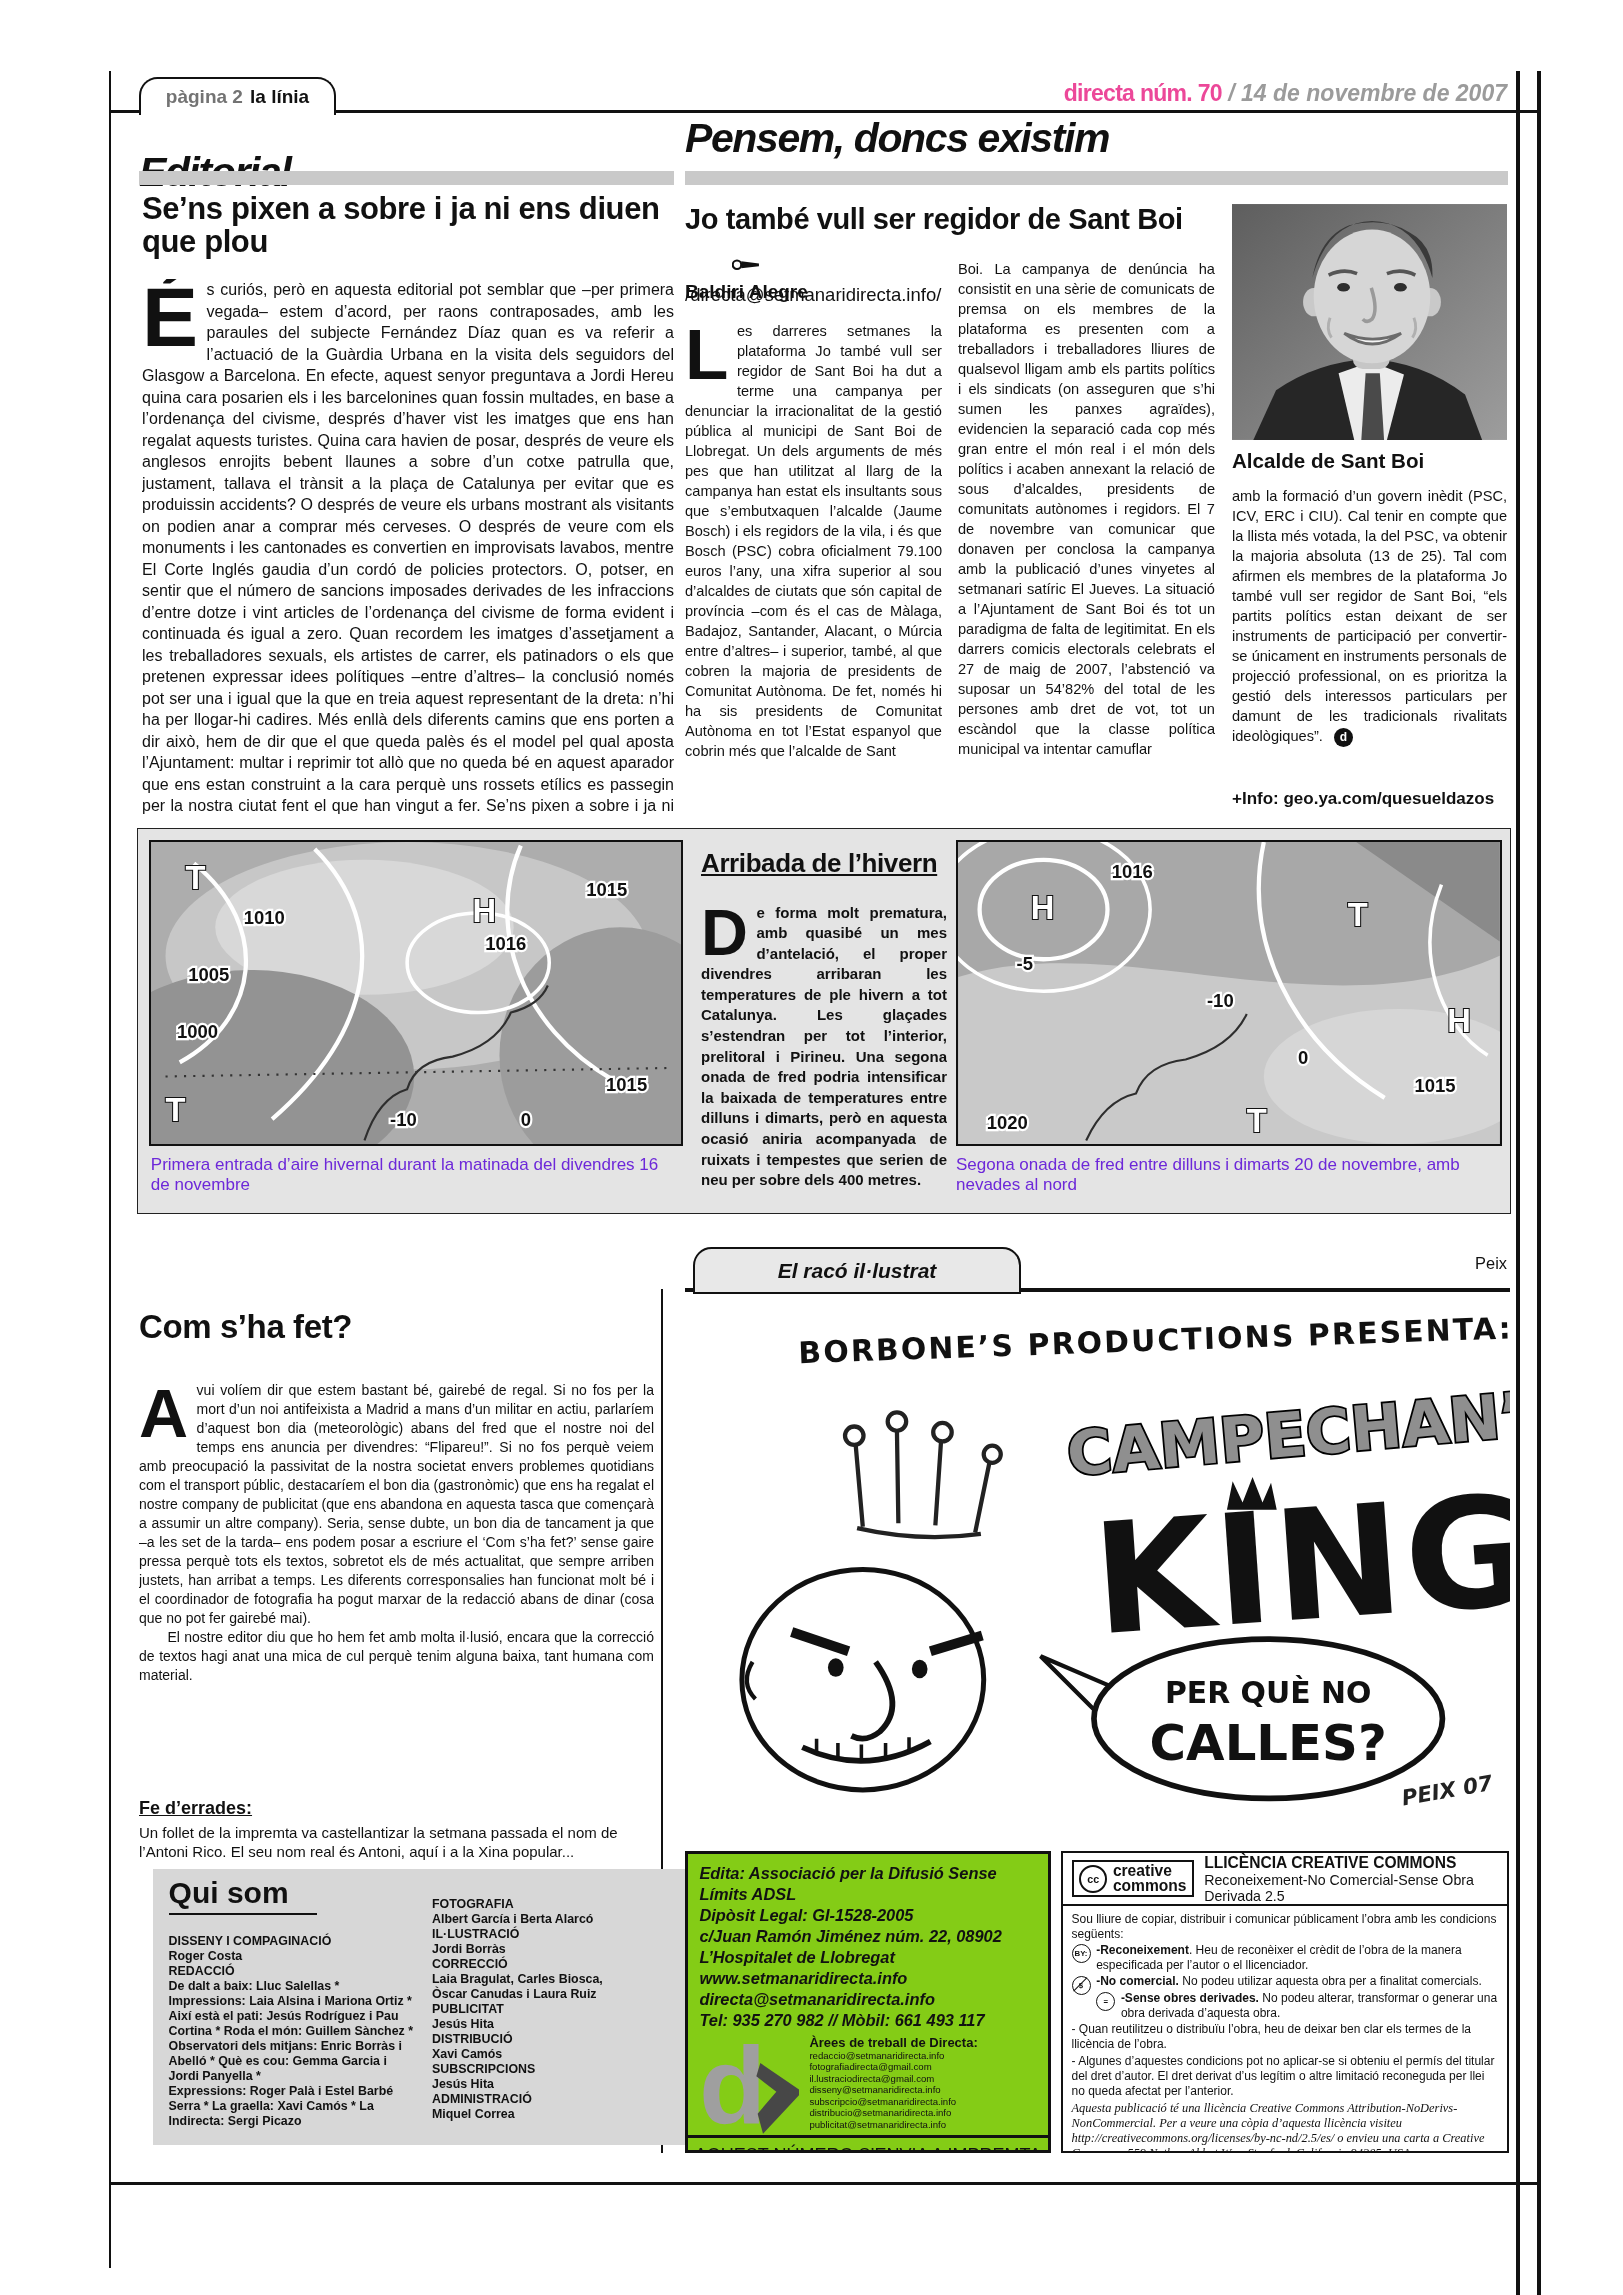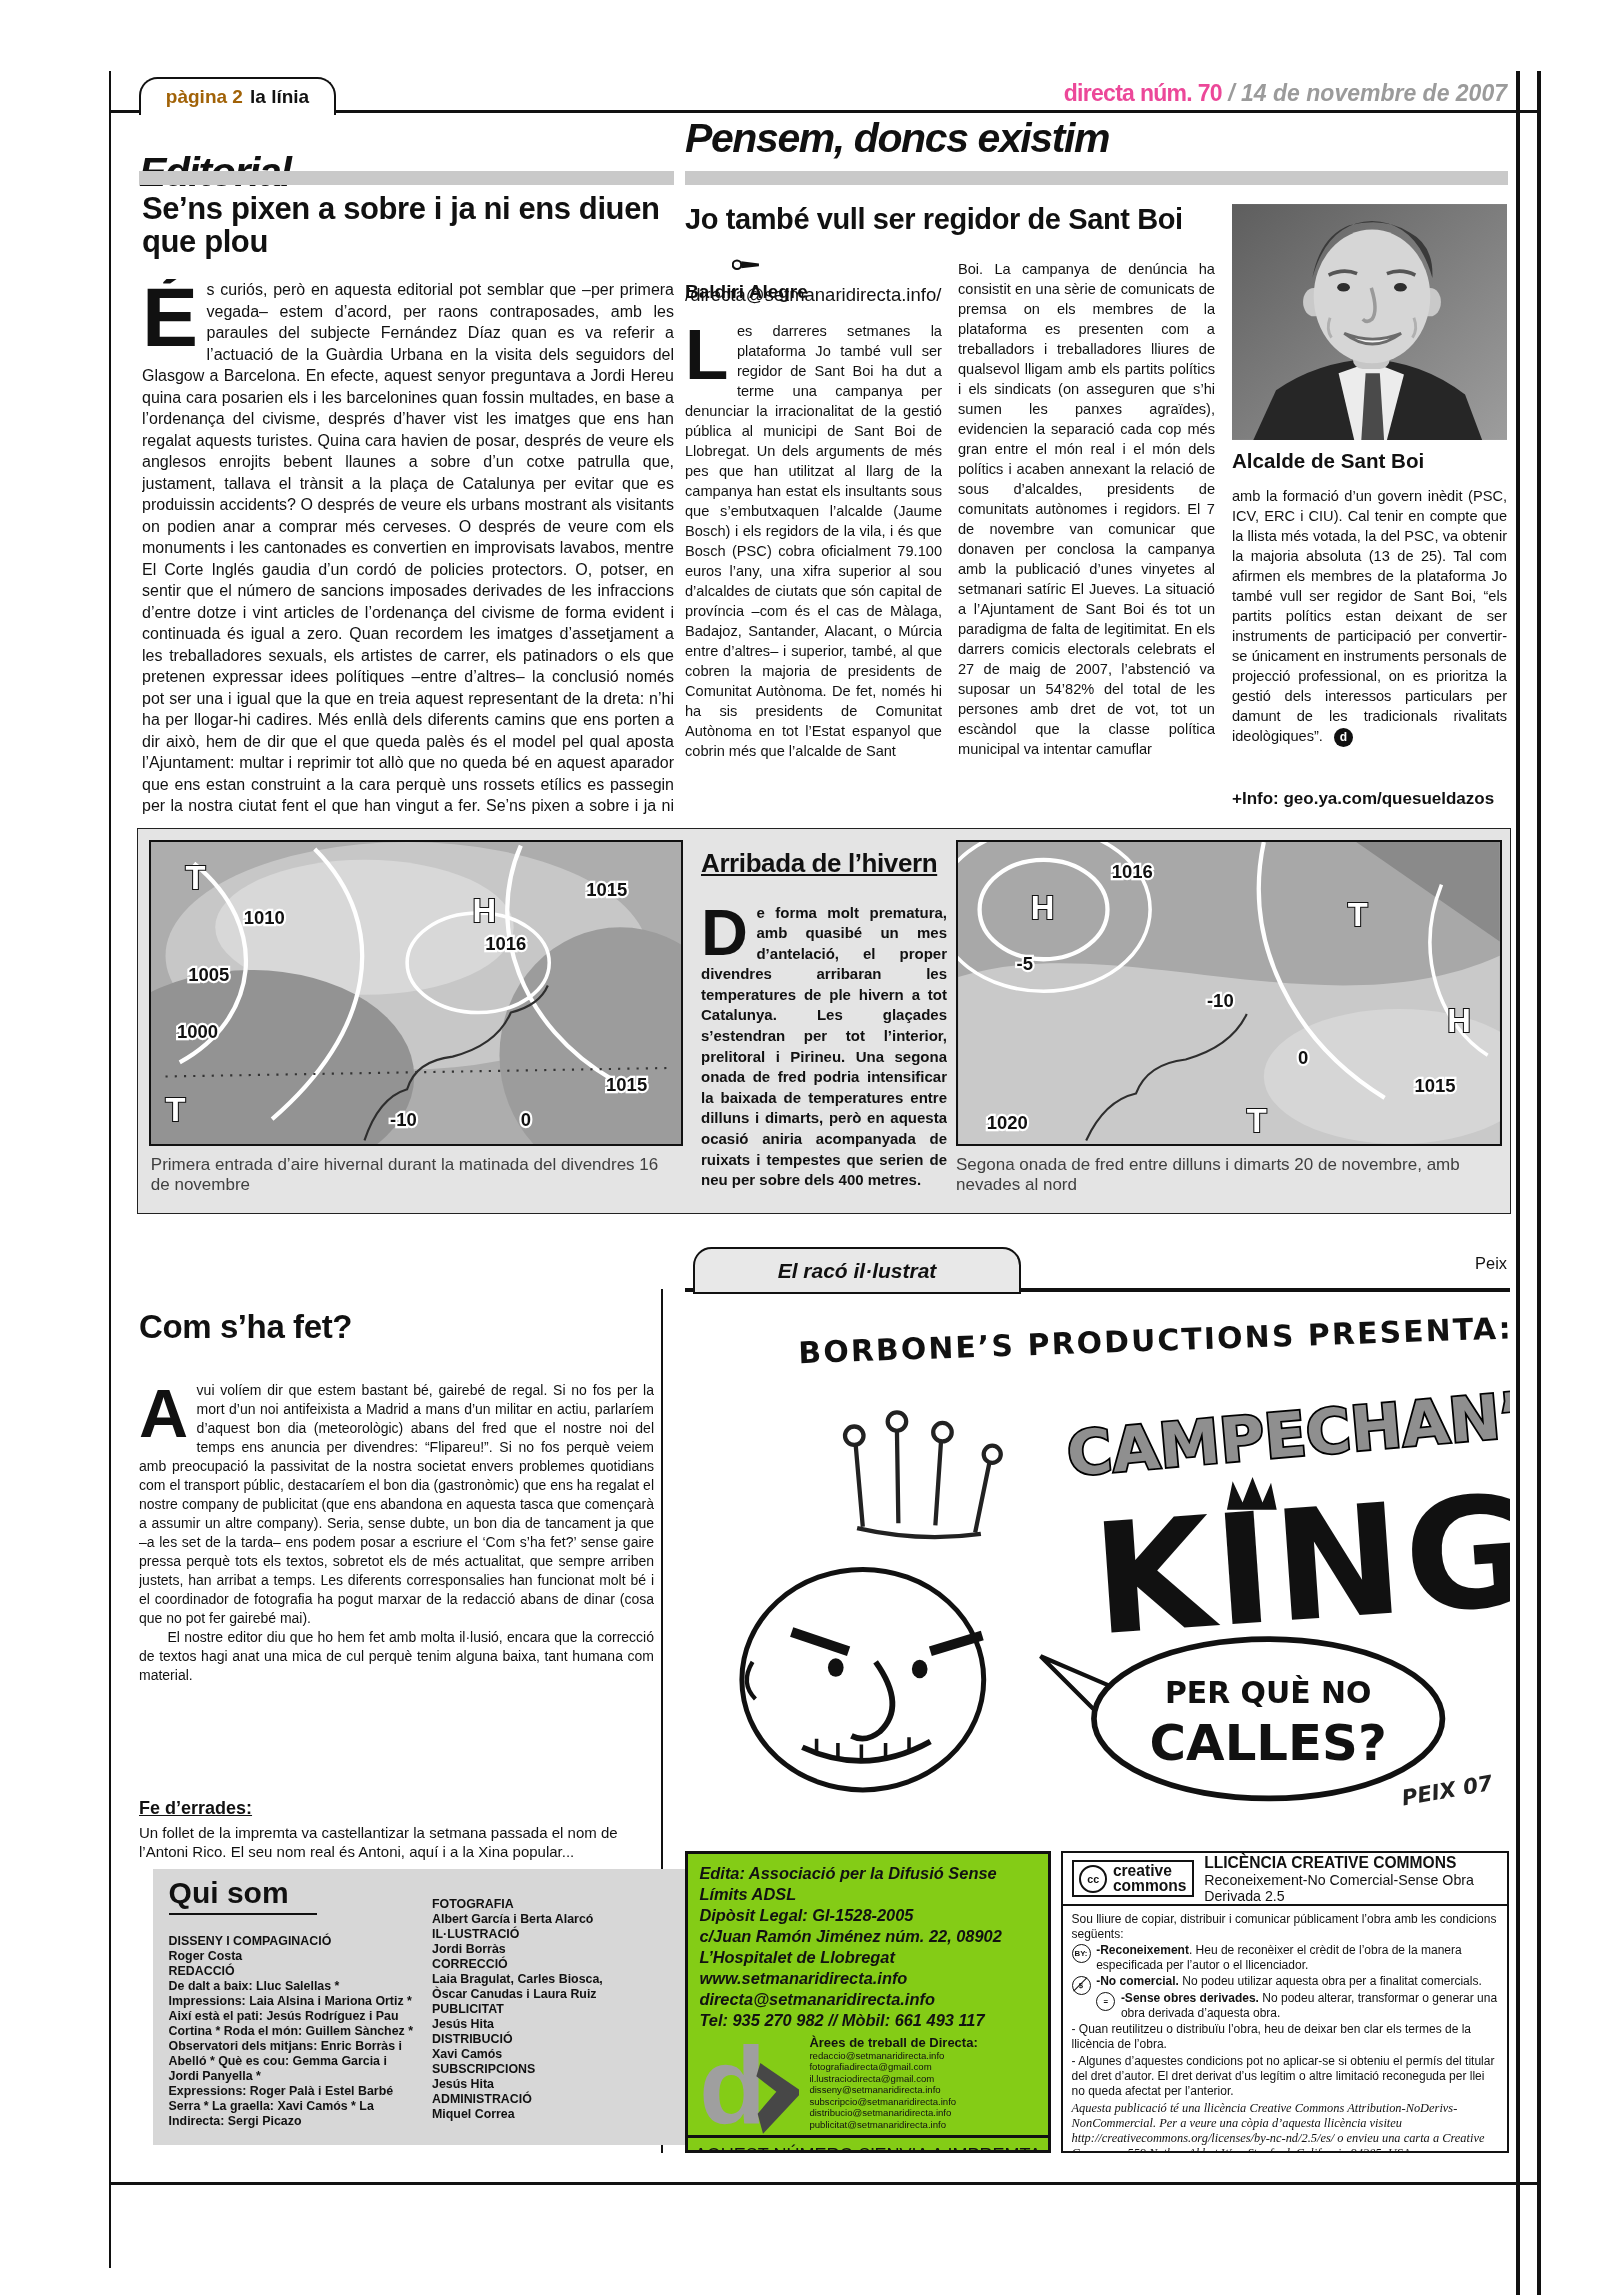--- a/index.html
+++ b/index.html
@@ -3,21 +3,21 @@
 <meta charset="utf-8">
 <style>
   html,body{margin:0;padding:0;background:#fff;}
   .page{position:relative;width:1623px;height:2295px;background:#fff;color:#111;
         font-family:"Liberation Sans",sans-serif;overflow:hidden;}
   .rule{position:absolute;background:#111;}
   
   .tab{position:absolute;left:139px;top:77px;width:193px;height:36px;border:2.1px solid #111;border-bottom:none;
        border-radius:18.5px 18.5px 0 0;background:#fff;display:flex;align-items:center;justify-content:center;gap:7.1px;
        font-size:19px;z-index:3;}
-  .tab .pg{color:#a16207;font-weight:700;}
+  .tab .pg{color:#737373;font-weight:700;}
   .tab .sec{color:#111;font-weight:800;}
   .hdr-right{position:absolute;left:782px;top:80px;width:725px;text-align:right;font-size:23px;}
   .hdr-right .brand{font-weight:900;color:#ec4899;letter-spacing:-0.7px;}
   .hdr-right .date{color:#9b9b9b;font-weight:600;font-style:italic;}
   
   .sec-title{position:absolute;font-size:41px;font-weight:900;font-style:italic;letter-spacing:-1.4px;}
   .graybar{position:absolute;background:#c9c9c9;height:14.2px;}
   
   .ed-head{position:absolute;left:142px;top:192px;width:526px;font-size:31px;font-weight:800;line-height:1.08;letter-spacing:-0.4px;}
   .ed-body{position:absolute;left:142px;top:279px;width:532px;height:542px;font-size:16px;line-height:21.5px;
@@ -40,21 +40,21 @@
            font-weight:900;font-size:12px;text-align:center;line-height:19px;margin-left:7.1px;vertical-align:middle;}
   
   .wbox{position:absolute;left:137px;top:828px;width:1372px;height:384px;background:#e4e4e4;border:1.4px solid #222;}
   .map{position:absolute;top:11.4px;height:302px;border:2.1px solid #111;background:#adadad;}
   .map1{left:11.4px;width:530px;}
   .map2{left:818px;width:542px;}
   .wtext{position:absolute;left:563px;top:18.5px;width:246px;height:340px;overflow:hidden;}
   .wtitle{font-size:26px;font-weight:900;letter-spacing:-0.4px;margin-bottom:24px;text-decoration:underline;}
   .wbody{font-size:15px;font-weight:700;line-height:20.6px;text-align:justify;}
   .wbody .dropcap{font-size:65px;}
-  .wcap{position:absolute;top:326px;font-size:17px;color:#404040;}
+  .wcap{position:absolute;top:326px;font-size:17px;color:#6d28d9;}
   .mlabel{font-size:26px;font-weight:700;fill:#111;stroke:#fff;stroke-width:6px;paint-order:stroke;font-family:"Liberation Sans",sans-serif;}
   .mbig{font-size:46px;font-weight:900;fill:#fff;stroke:#111;stroke-width:3px;paint-order:stroke;font-family:"Liberation Sans",sans-serif;}
   
   .rtab{position:absolute;left:693px;top:1247px;width:324px;height:43px;border:2.8px solid #111;border-radius:18.5px 18.5px 0 0;
         background:#e8e8e8;display:flex;align-items:center;justify-content:center;font-size:21px;font-weight:900;font-style:italic;z-index:3;}
   .peix{position:absolute;left:1436px;top:1254px;width:71px;text-align:right;font-size:16.4px;}
   .comic{position:absolute;left:685px;top:1292px;width:825px;height:530px;background:#fff;}
   
   .csf-title{position:absolute;left:139px;top:1308px;font-size:33px;font-weight:800;letter-spacing:-0.4px;}
   .csf-body{position:absolute;left:139px;top:1381px;width:515px;height:398px;font-size:14px;line-height:19px;

